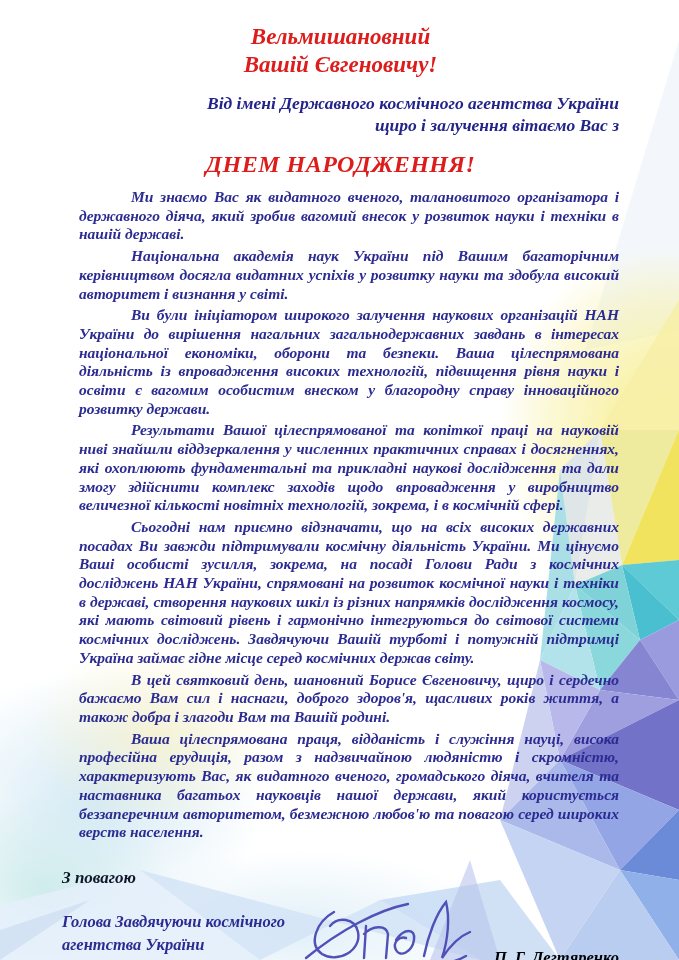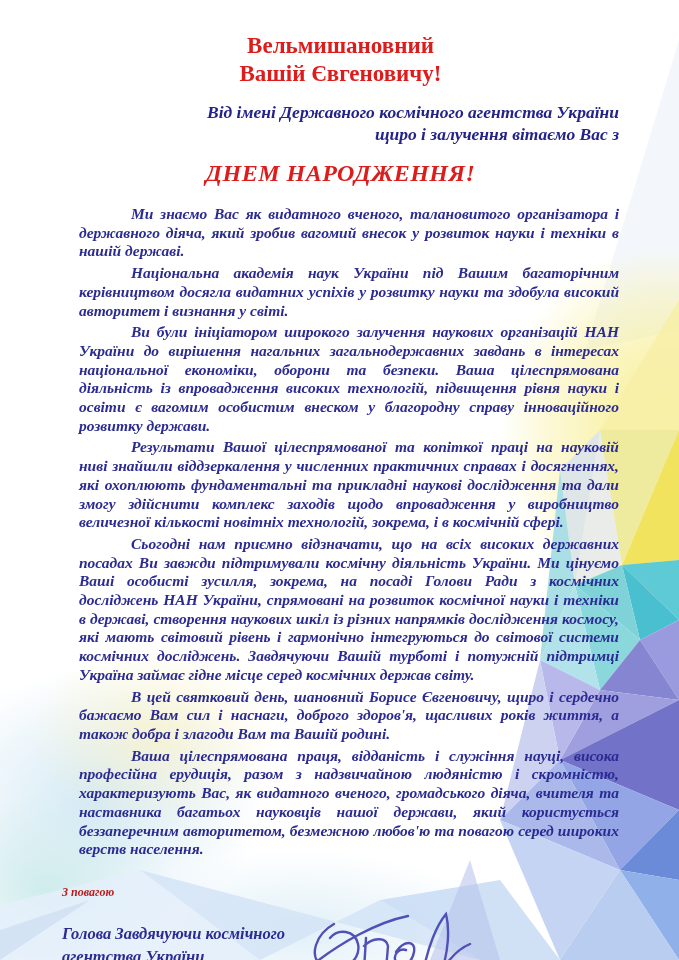--- a/index.html
+++ b/index.html
@@ -10,49 +10,49 @@
     background:#ffffff;
     font-family:"Liberation Serif", serif;
   }
   .bg{position:absolute;left:0;top:0;width:679px;height:960px;z-index:0;}
   .content{
     position:relative;z-index:1;
     padding:20px 60px 0 62px;
     box-sizing:border-box;
   }
   .salutation{
-    margin:12px;text-align:center;
+    margin:3px;text-align:center;
     color:#dd1c1c;
     font-size:23px;line-height:28px;
-    font-weight:bold;
+    font-weight:bold;font-style:italic;
   }
   .intro{
     margin:13px 0 0 0;text-align:right;
     color:#23238a;
     font-size:17.5px;line-height:22px;
     font-weight:bold;font-style:italic;
   }
   .occasion{
-    margin:14px 0 18px 0;text-align:center;
+    margin:14px 0 10px 0;text-align:center;
     color:#dd1c1c;
     font-size:24px;line-height:28px;
     font-weight:bold;font-style:italic;
     letter-spacing:0.5px;
   }
   .body-text p{
     margin:0 0 3px 17px;
     color:#2b2b92;
     font-size:15.5px;line-height:18.7px;
     font-weight:bold;font-style:italic;
     text-align:justify;
     text-indent:52px;
   }
   .closing{
     margin:26px 0 0 0;
-    color:#b91c1c;font-size:12px;
+    color:#0f172a;font-size:17px;
     font-weight:bold;font-style:italic;
   }
   .sig-row{
     position:relative;
     margin-top:22px;
     display:flex;align-items:flex-start;
   }
   .sig-title{
     margin:0;width:310px;
     color:#2b2b92;font-size:16.5px;line-height:23px;

